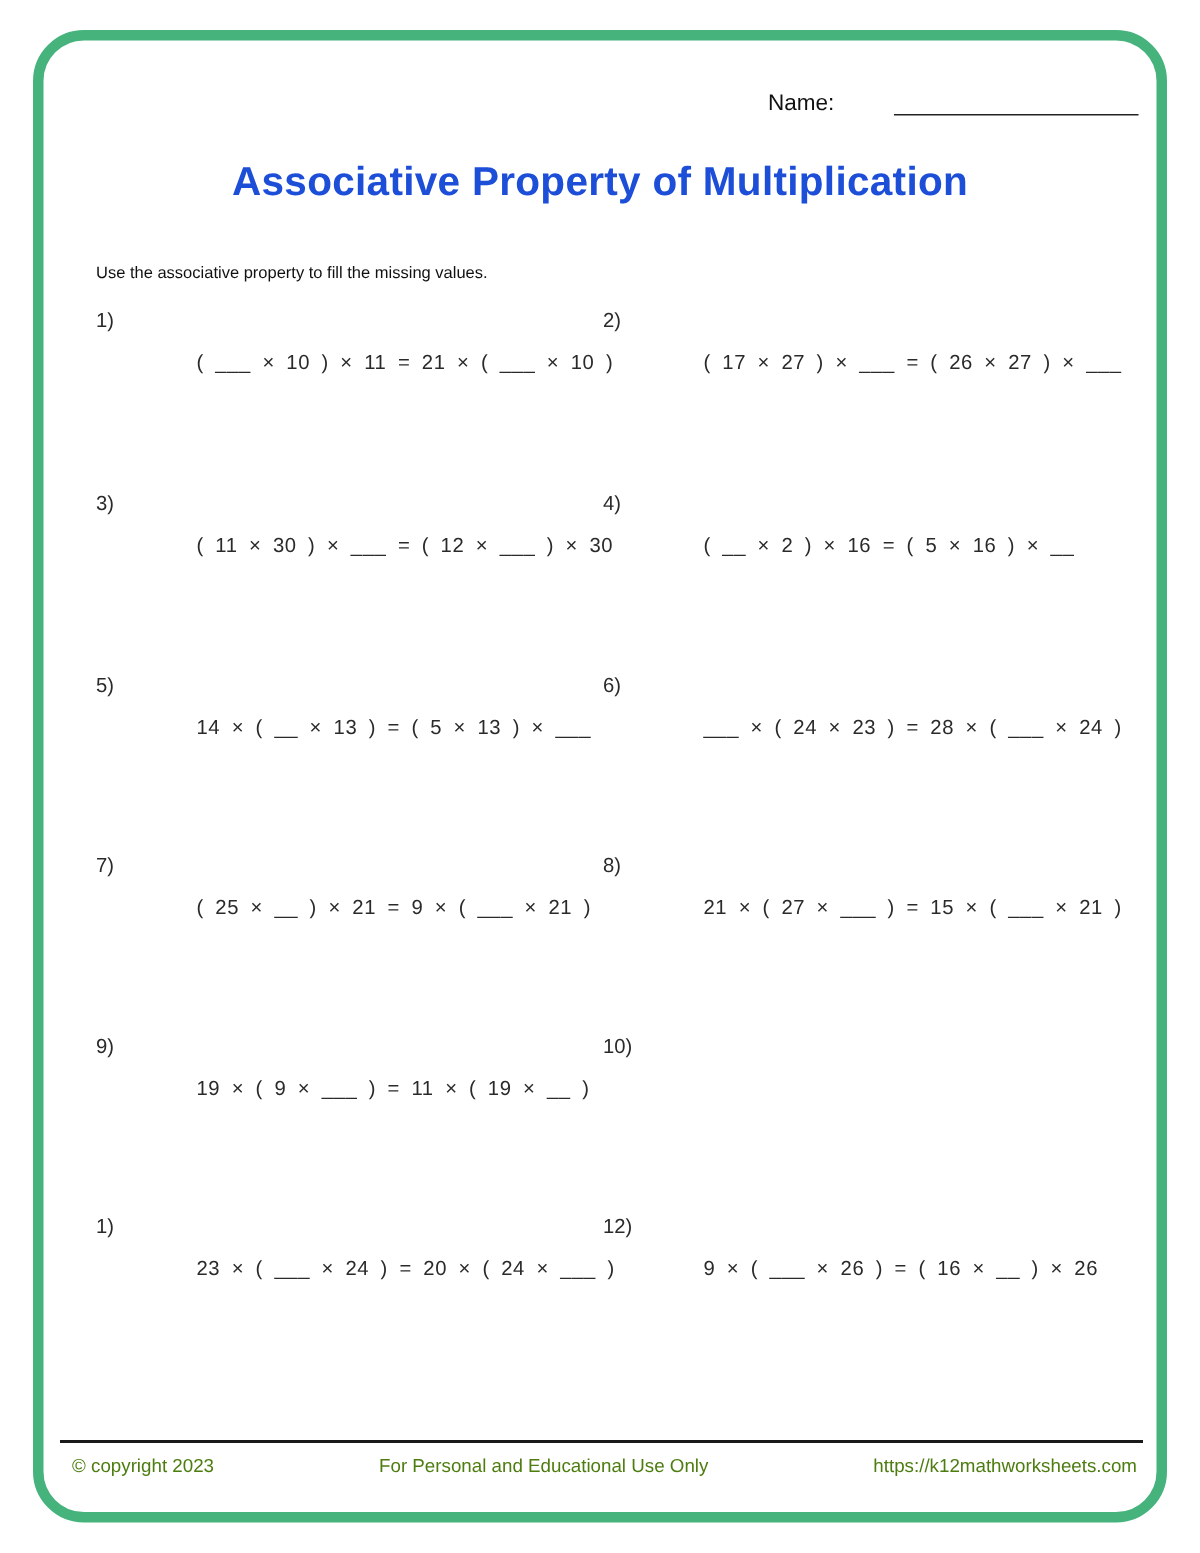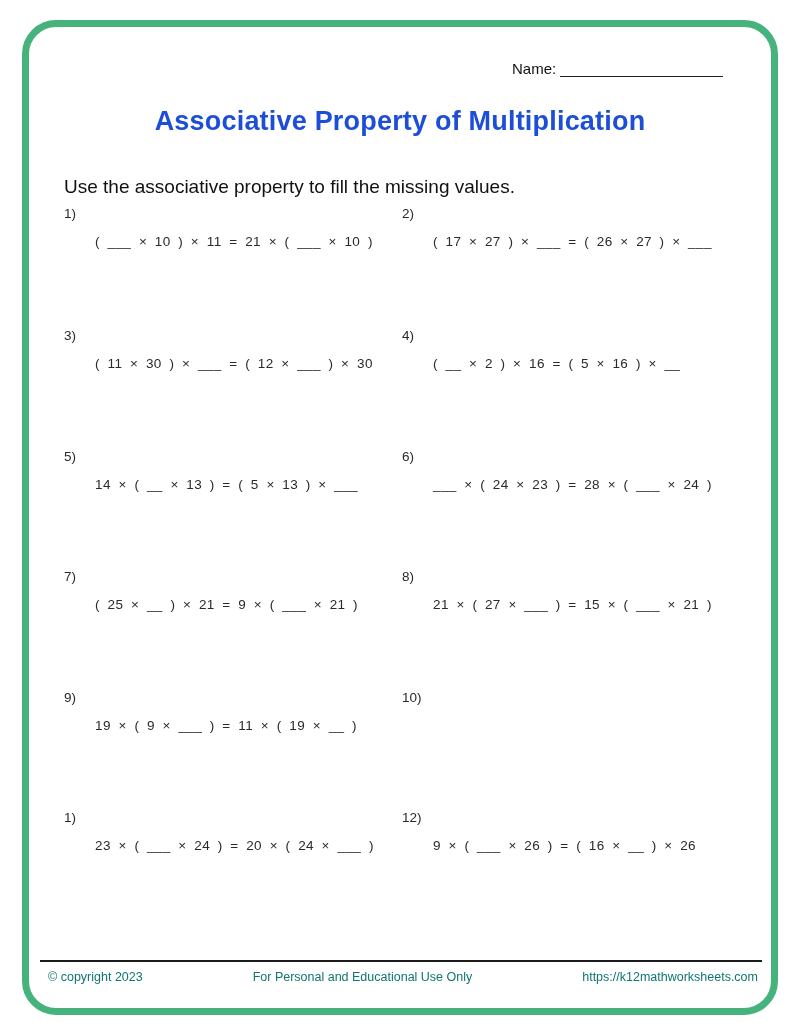--- a/index.html
+++ b/index.html
@@ -1,15 +1,15 @@
 <!DOCTYPE html>
 <html><head>
 <meta charset="utf-8">
 <style>
-  * { margin: 0; padding: 0; box-sizing: border-box; }
+  * { margin: 0; padding: 0; box-sizing: border-box; gap: 36px; }
   html, body {
     width: 800px; height: 1035px;
     background: #ffffff;
     font-family: "Liberation Sans", "DejaVu Sans", sans-serif;
     color: #1c1c1c;
     position: relative;
     overflow: hidden;
   }
   .page-border {
     position: absolute;
@@ -38,21 +38,21 @@
     top: 106px; left: 0; right: 0;
     text-align: center;
     font-size: 27px;
     font-weight: 700;
     color: #1d4ed8;
     letter-spacing: 0.2px;
   }
   .instructions {
     position: absolute;
     top: 176px; left: 64px;
-    font-size: 19px;
+    font-size: 11px;
     color: #111;
   }
   .row {
     position: absolute;
     left: 64px; right: 30px;
     height: 30px;
   }
   .problem {
     position: absolute;
     top: 0;
@@ -87,21 +87,21 @@
     border-top: 2px solid #1a1a1a;
   }
   .footer {
     position: absolute;
     left: 48px; right: 42px;
     top: 970px;
     display: flex;
     justify-content: space-between;
     align-items: baseline;
     font-size: 12.5px;
-    color: #0f766e;
+    color: #4d7c0f;
   }
   .footer .center { text-align: right; }
   .footer .right  { }
 </style>
 </head>
 <body>
 
 <div class="page-border"></div>
 
 <div class="name-row">

